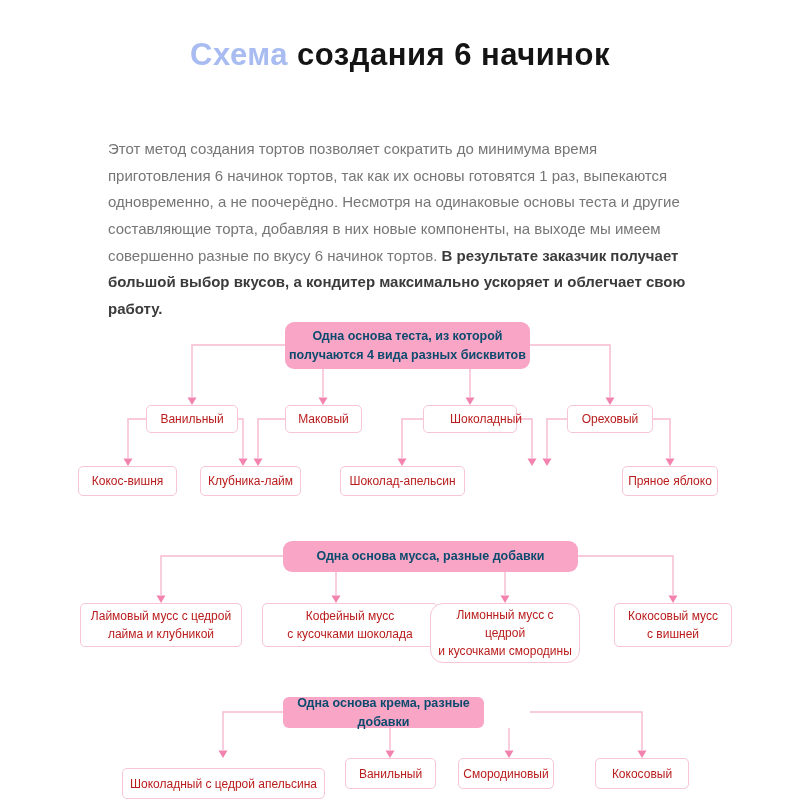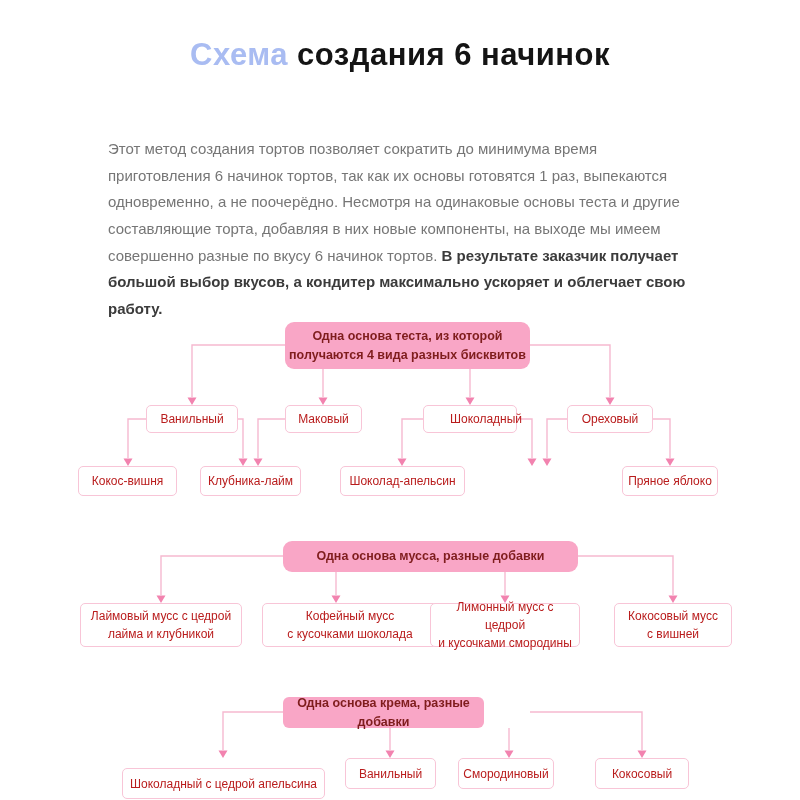--- a/index.html
+++ b/index.html
@@ -57,21 +57,21 @@
     align-items: center;
     justify-content: center;
     text-align: center;
     white-space: pre-line;
   }
   .hdr {
     background: #F9A6C6;
     border-radius: 9px;
     font-size: 12.5px;
     font-weight: 700;
-    color: #7f1d1d;
+    color: #0c4a6e;
     line-height: 1.45;
   }
   .node {
     background: #ffffff;
     border: 1px solid #F8C5D7;
     border-radius: 5px;
     font-size: 12px;
     color: #b91c1c;
     line-height: 1.5;
     padding: 2px 4px;
@@ -84,21 +84,21 @@
   .t1a-3 { left: 567px; top: 405px; width: 86px;  height: 28px; }
   .t1b-0 { left: 78px;  top: 466px; width: 99px;  height: 30px; }
   .t1b-1 { left: 200px; top: 466px; width: 101px; height: 30px; }
   .t1b-2 { left: 340px; top: 466px; width: 125px; height: 30px; }
   .t1b-3 { left: 484px; top: 466px; width: 111px; height: 30px; }
   .t1b-4 { left: 622px; top: 466px; width: 96px;  height: 30px; }
   
   .t2-hdr { left: 283px; top: 541px; width: 295px; height: 31px; }
   .t2-0 { left: 80px;  top: 603px; width: 162px; height: 44px; }
   .t2-1 { left: 262px; top: 603px; width: 176px; height: 44px; }
-  .t2-2 { left: 430px; top: 603px; width: 150px; height: 44px; }
+  .t2-2 { left: 430px; top: 603px; width: 150px; height: 60px; border-radius: 13px; }
   .t2-3 { left: 614px; top: 603px; width: 118px; height: 44px; }
   
   .t3-hdr { left: 283px; top: 697px; width: 201px; height: 31px; border-radius: 6px; }
   .t3-0 { left: 122px; top: 768px; width: 203px; height: 31px; }
   .t3-1 { left: 345px; top: 758px; width: 91px;  height: 31px; }
   .t3-2 { left: 458px; top: 758px; width: 96px; height: 31px; }
   .t3-3 { left: 595px; top: 758px; width: 94px;  height: 31px; }
 </style>
 </head>
 <body>

